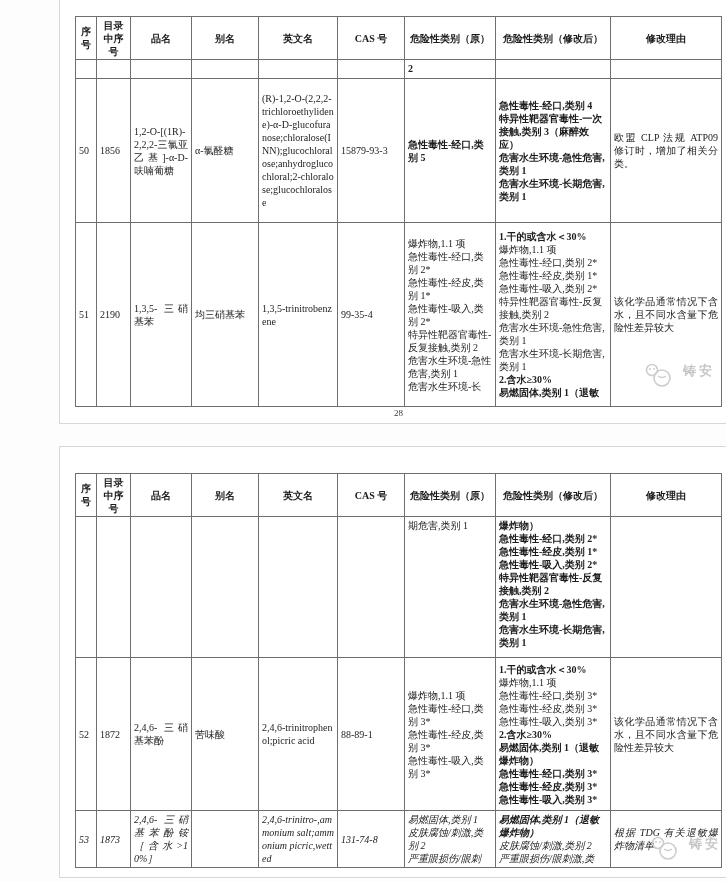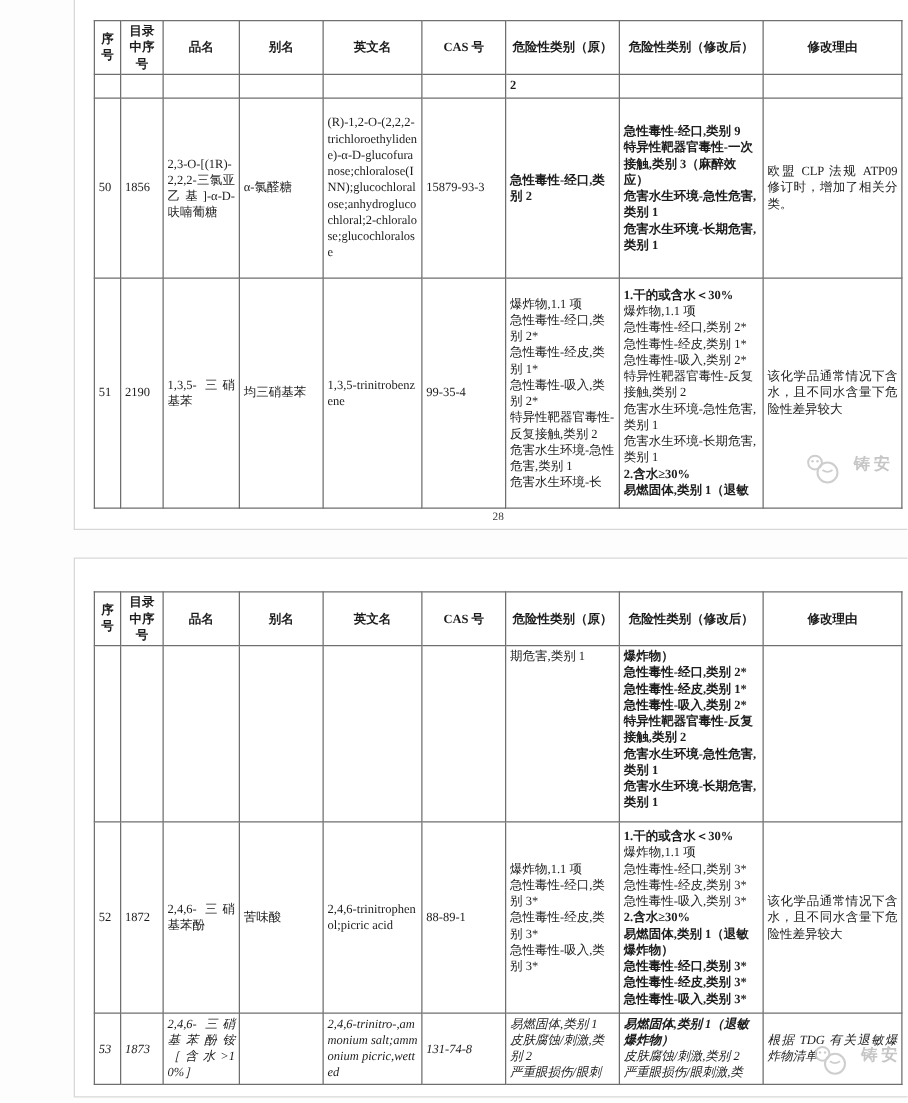--- a/index.html
+++ b/index.html
@@ -189,49 +189,49 @@
                 <div class="ci">50</div>
               </div>
             </td>
         <td class="c-center">
               <div class="cb">
                 <div class="ci">1856</div>
               </div>
             </td>
         <td class="c-just">
               <div class="cb">
-                <div class="ci">2,3-O-[(1R)-2,2,2-三氯亚乙基]-α-D-呋喃葡糖</div>
+                <div class="ci">1,2-O-[(1R)-2,2,2-三氯亚乙基]-α-D-呋喃葡糖</div>
               </div>
             </td>
         <td class="c-center">
               <div class="cb">
                 <div class="ci">α-氯醛糖</div>
               </div>
             </td>
         <td class="c-en">
               <div class="cb">
                 <div class="ci">(R)-1,2-O-(2,2,2-trichloroethylidene)-α-D-glucofuranose;chloralose(INN);glucochloralose;anhydroglucochloral;2-chloralose;glucochloralose</div>
               </div>
             </td>
         <td class="c-center">
               <div class="cb">
                 <div class="ci">15879-93-3</div>
               </div>
             </td>
         <td class="c-list">
               <div class="cb">
                 <div class="ci">
-                  <div class="ln b">急性毒性-经口,类别 2</div>
-                </div>
-              </div>
-            </td>
-        <td class="c-list">
-              <div class="cb">
-                <div class="ci">
-                  <div class="ln b">急性毒性-经口,类别 9</div>
+                  <div class="ln b">急性毒性-经口,类别 5</div>
+                </div>
+              </div>
+            </td>
+        <td class="c-list">
+              <div class="cb">
+                <div class="ci">
+                  <div class="ln b">急性毒性-经口,类别 4</div>
                   <div class="ln b">特异性靶器官毒性-一次接触,类别 3（麻醉效应）</div>
                   <div class="ln b">危害水生环境-急性危害,类别 1</div>
                   <div class="ln b">危害水生环境-长期危害,类别 1</div>
                 </div>
               </div>
             </td>
         <td class="c-reason">
               <div class="cb">
                 <div class="ci">欧盟 CLP 法规 ATP09 修订时，增加了相关分类。</div>
               </div>

